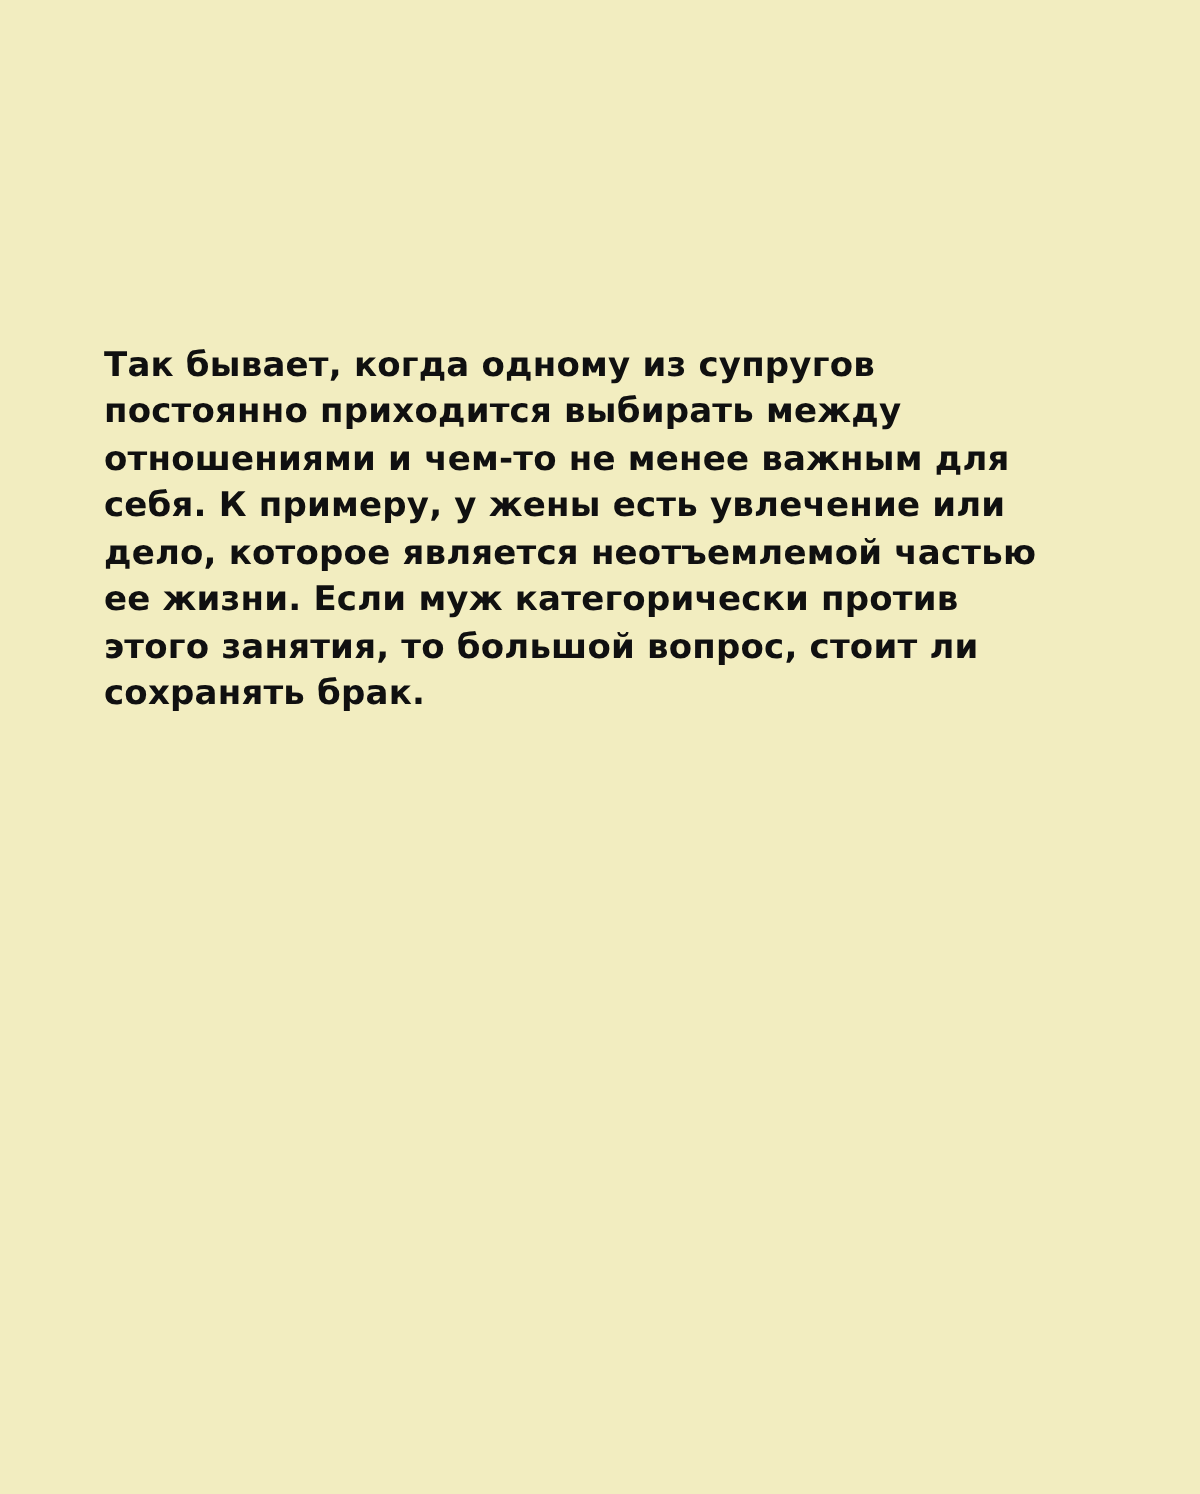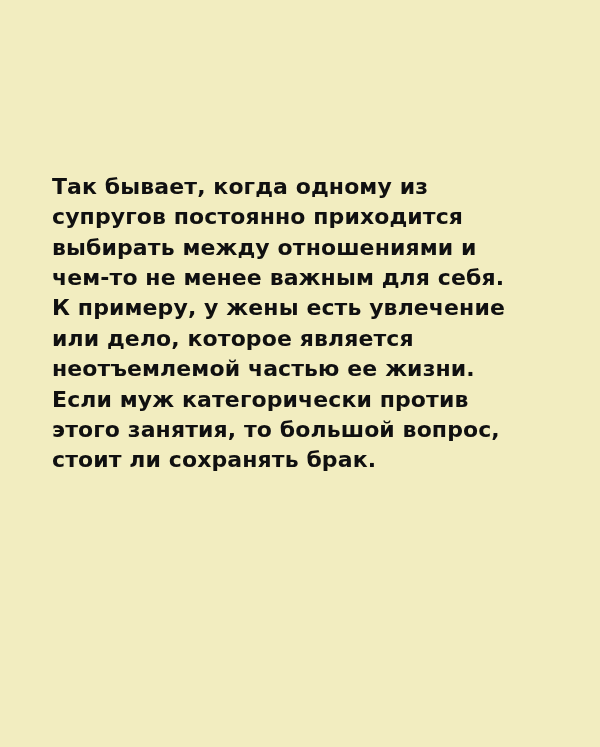--- a/index.html
+++ b/index.html
@@ -45,21 +45,21 @@
     font-weight: bold;
     line-height: 1.32;
     color: #101010;
     letter-spacing: 0.2px;
     margin: 0;
     text-transform: uppercase;
   }
   .body-text {
     margin: 0;
     padding-top: 32px;
-    font-size: 22px;
+    font-size: 17px;
     font-weight: bold;
     line-height: 1.38;
     color: #101010;
     letter-spacing: 0.1px;
     position: relative;
     z-index: 2;
   }
 </style>
 </head>
 <body>

